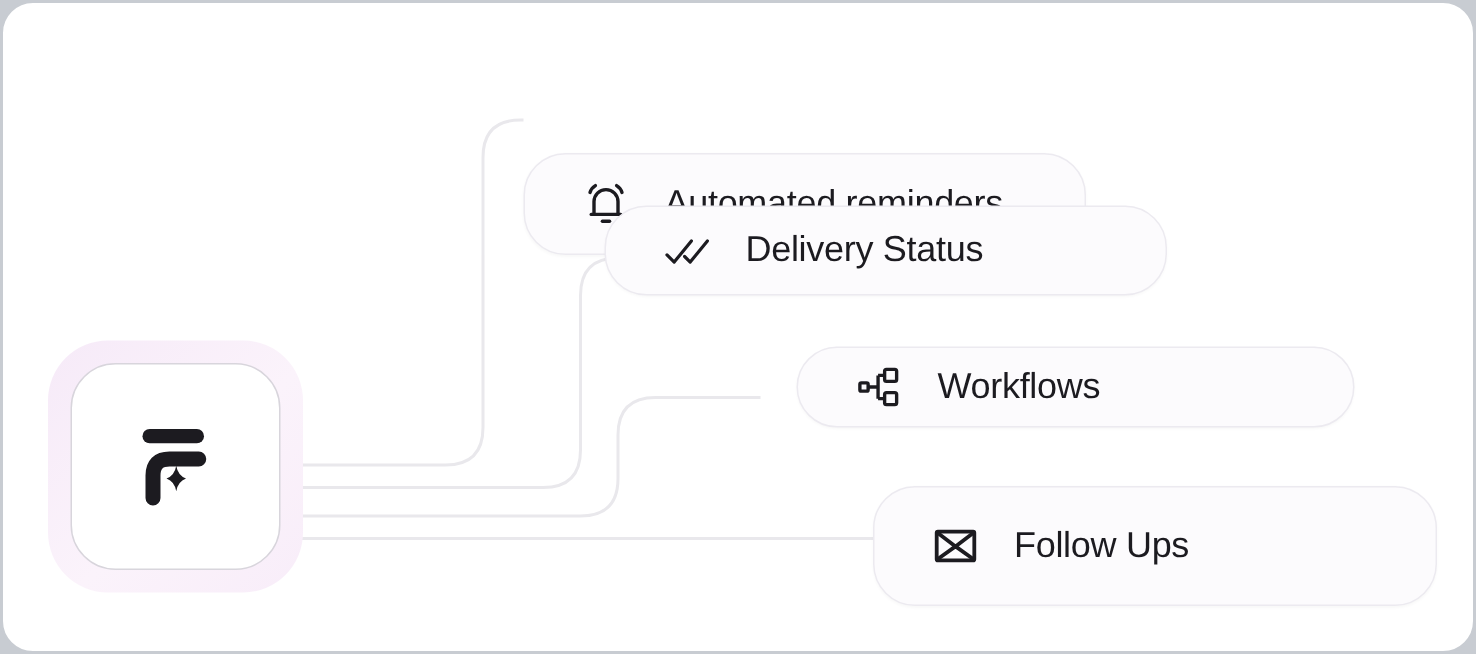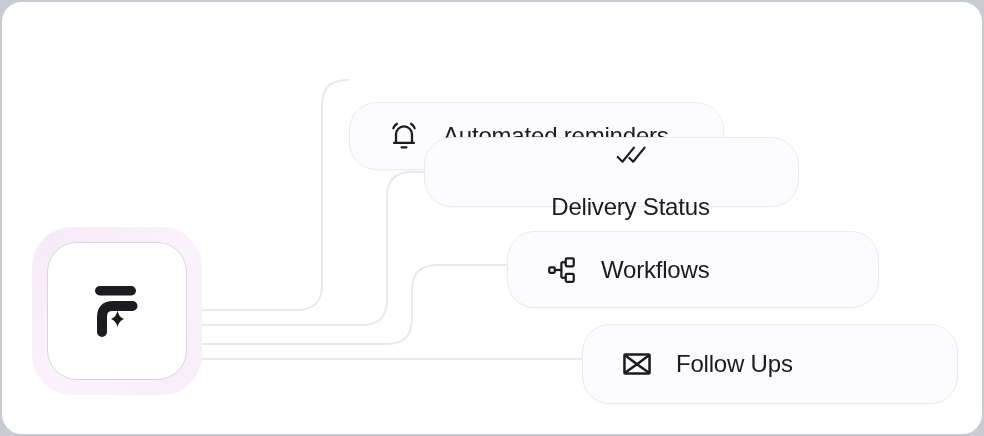--- a/index.html
+++ b/index.html
@@ -70,31 +70,31 @@
         <path d="M6 17.2 V10.8 a6 6 0 0 1 12 0 V17.2"></path>
         <path d="M4.6 17.2 h14.8"></path>
         <path d="M10.2 20.6 h3.6"></path>
         <path d="M4 6.2 c.45-1.4 1.4-2.6 2.7-3.4"></path>
         <path d="M20 6.2 c-.45-1.4-1.4-2.6-2.7-3.4"></path>
       </svg>
     </span>
     <span class="label">Automated reminders</span>
   </div>
 
-  <div class="card" style="left:422px;top:135px;width:375px;height:70px;flex-direction:column;">
+  <div class="card" style="left:401px;top:135px;width:375px;height:60px;">
     <span class="icon">
       <svg width="32" height="32" viewBox="0 0 24 24" fill="none" stroke="var(--icon)" stroke-width="1.6" stroke-linecap="round" stroke-linejoin="round">
         <path d="M2 14.2 l3.6 3.6 L14.2 7.2"></path>
         <path d="M10.8 15.0 l2.8 2.8 L22.2 7.2"></path>
       </svg>
     </span>
     <span class="label">Delivery Status</span>
   </div>
 
-  <div class="card" style="left:505px;top:229px;width:372px;height:77px;">
+  <div class="card" style="left:529px;top:229px;width:372px;height:54px;">
     <span class="icon">
       <svg width="30" height="30" viewBox="0 0 24 24" fill="none" stroke="var(--icon)" stroke-width="1.8" stroke-linejoin="round">
         <rect x="1.8" y="9.8" width="4.4" height="4.4" rx="0.8"></rect>
         <rect x="15" y="2.6" width="6.4" height="6.4" rx="1"></rect>
         <rect x="15" y="15" width="6.4" height="6.4" rx="1"></rect>
         <path d="M6.2 12 h5.3"></path>
         <path d="M11.5 5.8 v12.4"></path>
         <path d="M11.5 5.8 H15"></path>
         <path d="M11.5 18.2 H15"></path>
       </svg>

